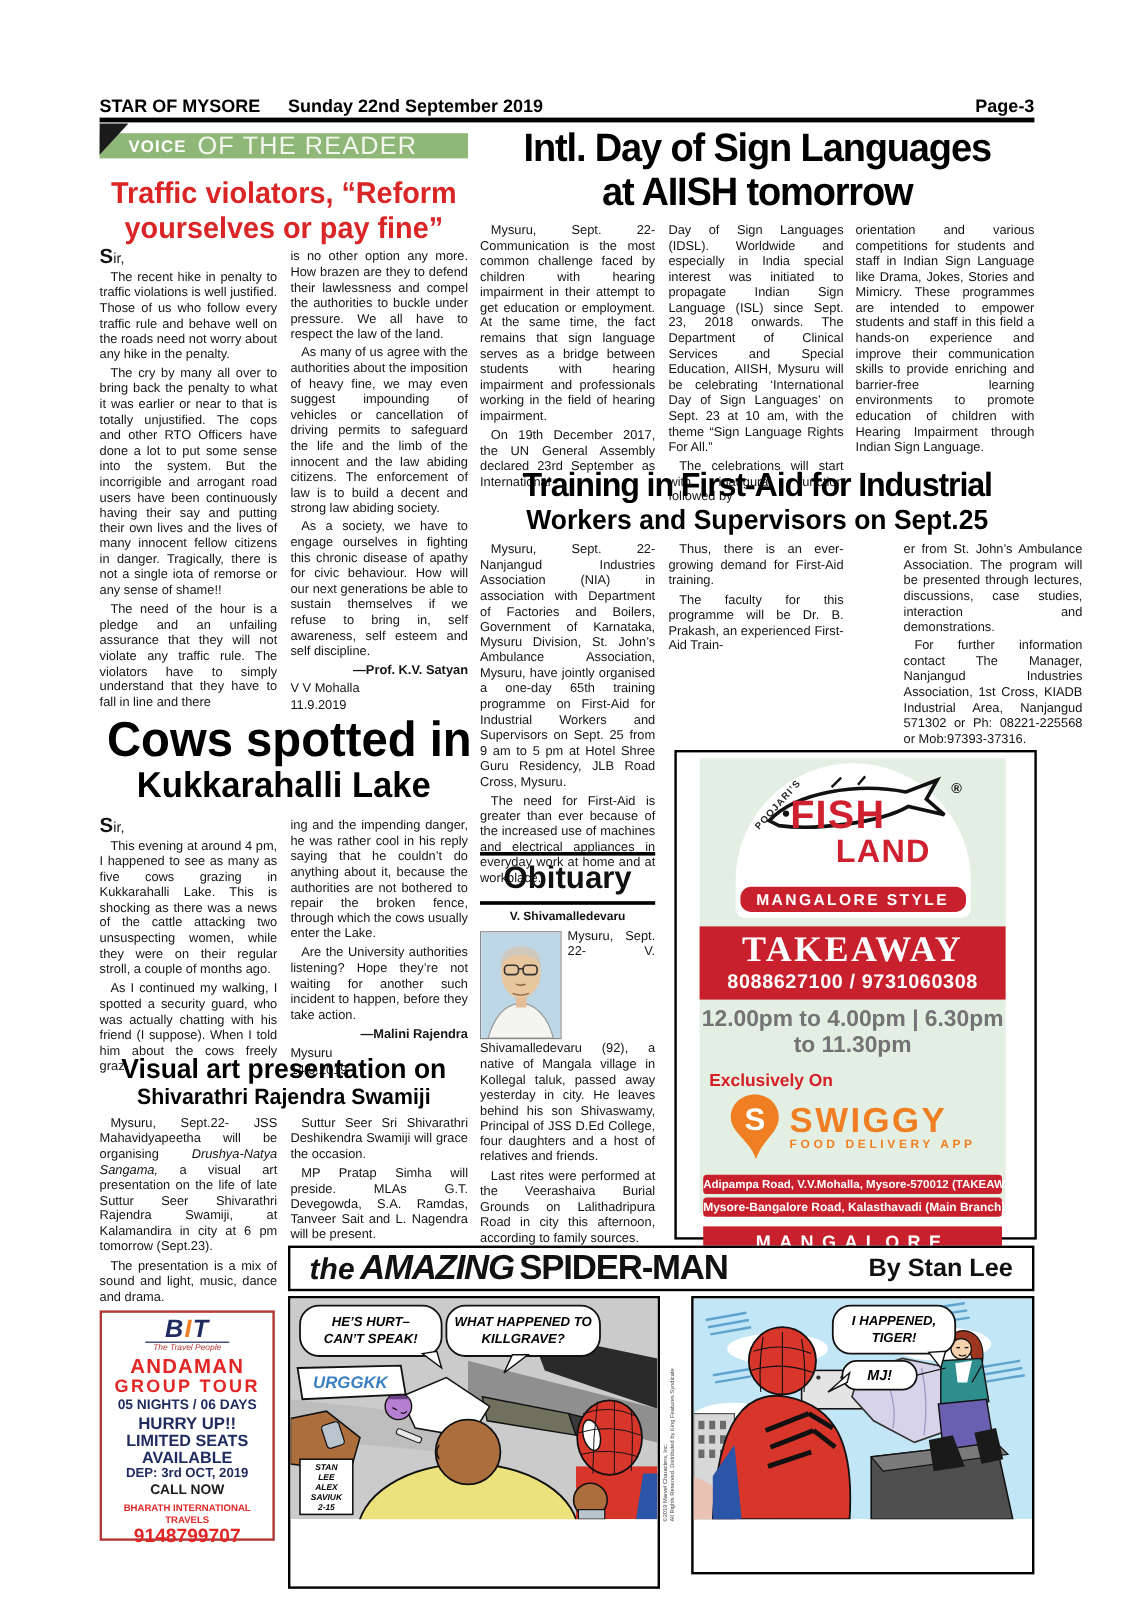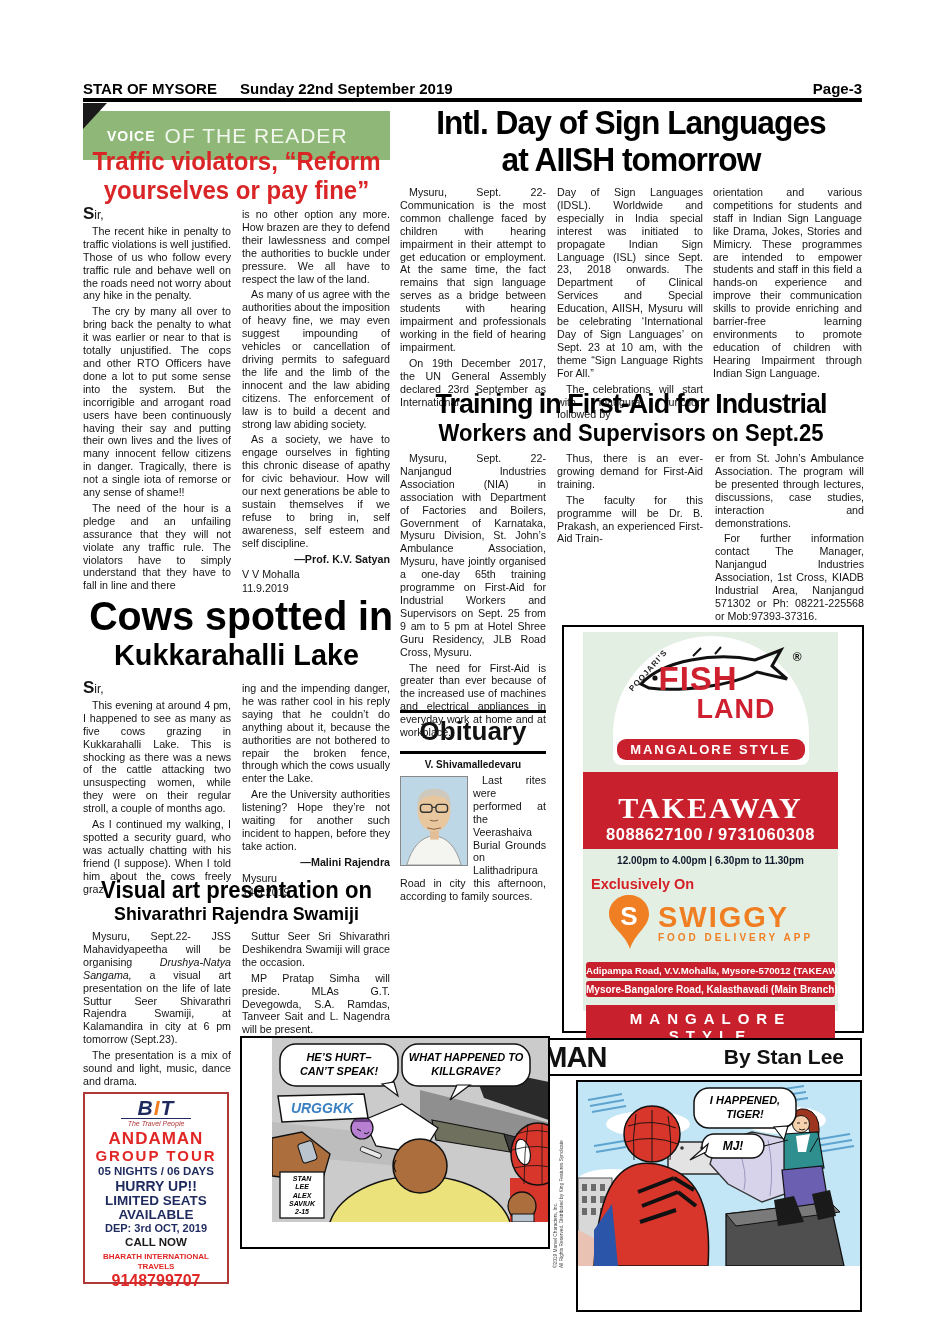--- a/index.html
+++ b/index.html
@@ -44,23 +44,23 @@
   
   .fish-ad { border:2px solid #000; background:#fff; }
   .fish-inner { position:absolute; left:19px; right:24px; top:5px; bottom:20px; background:#e4efe3; }
   .dome-wrap { width:196px; margin:0 auto; position:relative; }
   .dome { background:#fff; height:100px; border-radius:100px 100px 0 0; position:relative; }
   .dome-base { background:#fff; border-radius:0 0 8px 8px; padding:3px 4px 5px; }
   .poojaris { position:absolute; left:9px; top:30px; transform:rotate(-48deg); font-size:8px; font-weight:bold; letter-spacing:1px; color:#222; }
   .fish-word { position:absolute; color:#cf2030; font-weight:900; letter-spacing:1px; }
   .mang-banner { background:#c8202c; color:#fff; font-weight:bold; font-size:13px; letter-spacing:2px; text-align:center; border-radius:9px; padding:3px 0; }
   .takeaway-block { background:#c8202c; color:#fff; text-align:center; padding:3px 0 5px; margin-top:7px; }
-  .takeaway-word { font-family:"Liberation Serif", serif; font-weight:bold; font-size:30px; letter-spacing:2px;margin-top:16px; }
+  .takeaway-word { font-family:"Liberation Serif", serif; font-weight:bold; font-size:30px; letter-spacing:2px; }
   .takeaway-phones { font-weight:bold; font-size:16.5px; letter-spacing:0.5px; }
-  .fish-times { text-align:center; font-weight:bold; font-size:10px; color:#0f172a; margin-top:6px; }
+  .fish-times { text-align:center; font-weight:bold; font-size:19px; color:#737373; margin-top:6px; }
   .fish-excl { color:#d42027; font-weight:bold; font-size:14.5px; margin:10px 0 2px 8px; }
   .swiggy-row { display:flex; align-items:center; justify-content:center; gap:8px; margin-top:2px; }
   .swiggy-word { color:#ef7f22; font-weight:900; font-size:29px; letter-spacing:2px; line-height:30px; }
   .swiggy-sub { color:#ef7f22; font-weight:bold; font-size:10px; letter-spacing:3px; }
   .addr-banner { background:#c8202c; color:#fff; font-weight:bold; font-size:10px; text-align:center; border-radius:3px; margin:3px 3px 0; padding:2.5px 0; white-space:nowrap; }
   .mang-bottom { background:#c8202c; color:#fff; font-weight:bold; font-size:15px; letter-spacing:7px; text-align:center; padding:5px 0; margin:8px 3px 0; }
 
   
   .bit-ad { border:2px solid #b23737; background:#fff; text-align:center; padding-top:4px; }
   .bit-logo { font-style:italic; font-weight:900; font-size:21px; color:#1f2a5e; letter-spacing:1px; line-height:20px; }
@@ -87,21 +87,21 @@
 </head>
 <body>
 
 <div class="abs" style="left:83px; top:80px; width:779px; height:18px;">
   <span class="masthead abs" style="left:0;">STAR OF MYSORE</span>
   <span class="masthead abs" style="left:157px;">Sunday 22nd September 2019</span>
   <span class="masthead abs" style="right:0;">Page-3</span>
 </div>
 <div class="abs head-rule" style="left:83px; top:98px; width:779px; height:4px;"></div>
 
-<div class="abs voice-banner" style="left:83px; top:111px; width:307px; height:49px;">
+<div class="abs voice-banner" style="left:83px; top:111px; width:307px; height:21px;">
   <span class="voice-kicker">VOICE</span>
   <span class="voice-title">OF THE READER</span>
 </div>
 <div class="abs corner-fold" style="left:83px; top:103px;"></div>
 
 <div class="abs hl hl-red" style="left:83px; top:147px; width:307px; font-size:25px; line-height:29px;">Traffic violators, “Reform</div>
 <div class="abs hl hl-red" style="left:83px; top:176px; width:307px; font-size:25px; line-height:29px;">yourselves or pay fine”</div>
 
 <div class="abs col" style="left:83px; top:208px; width:148px;">
   <p class="sir">Sir,</p>
@@ -137,21 +137,21 @@
 <div class="abs hl" style="left:400px; top:420px; width:462px; font-size:23px; line-height:27px;">Workers and Supervisors on Sept.25</div>
 
 <div class="abs col" style="left:400px; top:452px; width:146px;">
   <p>Mysuru, Sept. 22- Nanjangud Industries Association (NIA) in association with Department of Factories and Boilers, Government of Karnataka, Mysuru Division,  St. John’s Ambulance Association, Mysuru, have jointly organised a one-day 65th training programme on First-Aid for Industrial Workers and Supervisors on Sept. 25 from 9 am to 5 pm at Hotel Shree Guru Residency, JLB Road Cross, Mysuru.</p>
   <p>The need for First-Aid is greater than ever because of the increased use of machines and electrical appliances in everyday work at home and at workplace.</p>
 </div>
 <div class="abs col" style="left:557px; top:452px; width:146px;">
   <p>Thus, there is an ever-growing demand for First-Aid training.</p>
   <p>The faculty for this programme will be Dr. B. Prakash, an experienced First-Aid Train-</p>
 </div>
-<div class="abs col" style="left:715px; top:452px; width:149px;">
+<div class="abs col" style="left:753px; top:452px; width:149px;">
   <p class="noindent">er from St. John’s Ambulance Association.  The program will be presented through lectures, discussions, case studies, interaction and demonstrations.</p>
   <p>For further information contact The Manager, Nanjangud Industries Association, 1st Cross, KIADB Industrial Area, Nanjangud 571302 or Ph: 08221-225568 or Mob:97393-37316.</p>
 </div>
 
 <div class="abs hl" style="left:83px; top:594px; width:307px; font-size:41px; line-height:44px;">Cows spotted in</div>
 <div class="abs hl" style="left:83px; top:638px; width:307px; font-size:30px; line-height:34px;">Kukkarahalli Lake</div>
 
 <div class="abs col" style="left:83px; top:682px; width:148px;">
   <p class="sir">Sir,</p>
   <p>This evening at around 4 pm, I happened to see as many as five cows grazing in Kukkarahalli Lake. This is shocking as there was a news of the cattle attacking two unsuspecting women, while they were on their regular stroll, a couple of months ago.</p>
@@ -176,20 +176,21 @@
       <path d="M6,90 Q14,62 34,60 Q54,62 62,90 Z" fill="#f4f4f0" stroke="#999" stroke-width="1"></path>
       <rect x="30" y="52" width="9" height="12" fill="#e3bd95"></rect>
       <ellipse cx="34" cy="34" rx="17" ry="22" fill="#e8c79e"></ellipse>
       <path d="M17,26 Q18,12 34,12 Q50,12 51,26 L51,32 Q50,20 34,19 Q18,20 17,32 Z" fill="#cfc9bd"></path>
       <rect x="20" y="28" width="12" height="8" rx="3" fill="none" stroke="#333" stroke-width="1.4"></rect>
       <rect x="36" y="28" width="12" height="8" rx="3" fill="none" stroke="#333" stroke-width="1.4"></rect>
       <line x1="32" y1="31" x2="36" y2="31" stroke="#333" stroke-width="1.2"></line>
       <path d="M30,44 Q34,46 38,44" stroke="#8a6242" stroke-width="1.2" fill="none"></path>
       <path d="M27,52 Q34,55 41,52" stroke="#8a6242" stroke-width="1" fill="none"></path>
     </svg>
+    <p class="noindent">Mysuru, Sept. 22- V. Shivamalledevaru (92), a native of Mangala village in Kollegal taluk, passed away yesterday in city. He leaves behind his son Shivaswamy, Principal of JSS D.Ed College, four daughters and a host of relatives and friends.</p>
     <p>Last rites were performed at the Veerashaiva Burial Grounds on Lalithadripura Road in city this afternoon, according to family sources.</p>
   </div>
 </div>
 
 <div class="abs fish-ad" style="left:562px; top:625px; width:302px; height:408px;">
   <div class="fish-inner">
     <div class="dome-wrap" style="margin-top:4px;">
       <div class="dome">
         <span class="poojaris">POOJARI’S</span>
         <svg style="position:absolute; left:10px; top:10px;" width="180" height="62" viewBox="0 0 180 62">
@@ -256,21 +257,21 @@
 
 <div class="abs comic-header" style="left:240px; top:1038px; width:622px; height:38px;">
   <div class="comic-title">
     <span class="t1">the</span>
     <span class="t2">AMAZING</span>
     <span class="t3">SPIDER-MAN</span>
   </div>
   <div class="comic-by">By Stan Lee</div>
 </div>
 
-<div class="abs panel" style="left:240px; top:1036px; width:310px; height:213px;padding-left:30px;">
+<div class="abs panel" style="left:240px; top:1080px; width:310px; height:244px;">
   <svg width="306" height="184" viewBox="0 0 306 184">
     <rect width="306" height="184" fill="#cbcbcb"></rect>
     <polygon points="200,28 306,50 306,92 212,60" fill="#2a2a2a"></polygon>
     <polygon points="148,52 306,92 306,120 148,84" fill="#8f8f8f"></polygon>
     <polygon points="0,84 148,100 148,130 0,116" fill="#bdbdbd"></polygon>
 
     <polygon points="160,82 232,96 238,114 164,102" fill="#70705f" stroke="#111" stroke-width="1.2"></polygon>
     <polygon points="232,96 256,102 258,116 238,114" fill="#3a3a3a" stroke="#111" stroke-width="1"></polygon>
     <polygon points="92,82 130,66 166,90 150,116 104,108" fill="#ffffff" stroke="#111" stroke-width="1.3"></polygon>
     <circle cx="90" cy="90" r="11" fill="#b77fd1" stroke="#111" stroke-width="1.2"></circle>

